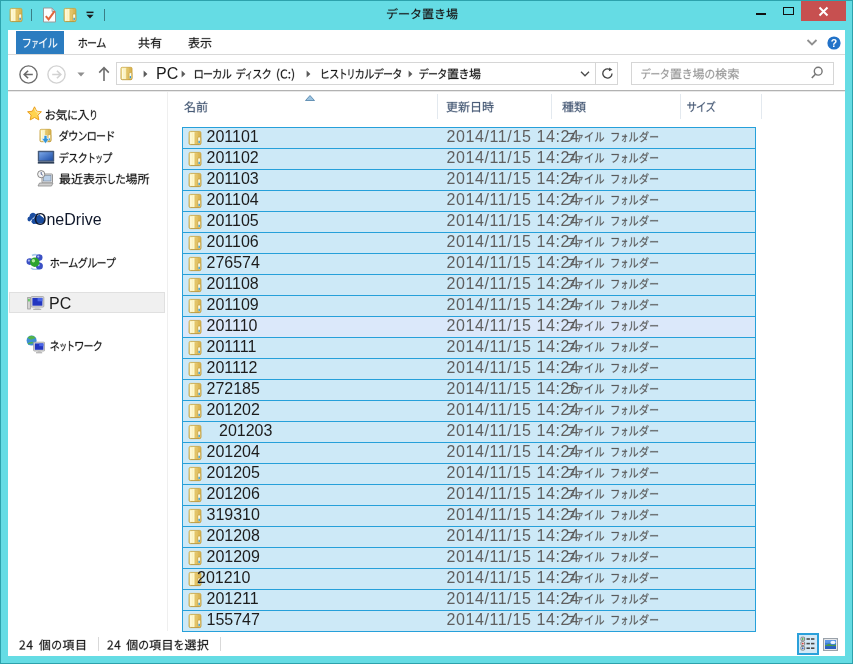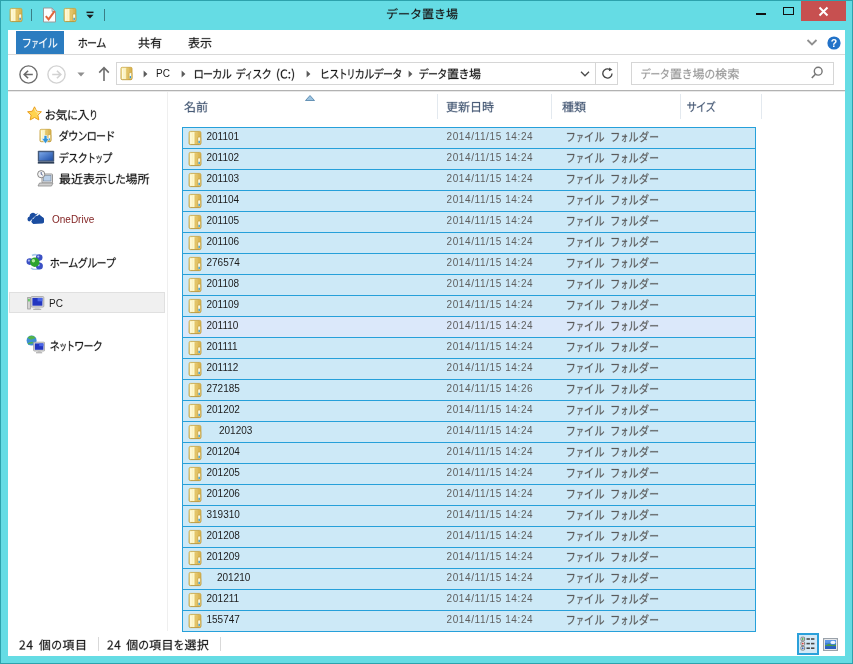--- a/index.html
+++ b/index.html
@@ -1,17 +1,17 @@
 <!DOCTYPE html>
 <html><head><meta charset="utf-8"><style>
 html,body{margin:0;padding:0}
 body{width:853px;height:664px;position:relative;background:#fff;overflow:hidden;
 font-family:"Liberation Sans",sans-serif;-webkit-font-smoothing:antialiased}
 .abs{position:absolute}
-.lt{position:absolute;font-size:10px;color:#1c1c1c;white-space:nowrap;height:20px;line-height:20px}
+.lt{position:absolute;font-size:16px;color:#1c1c1c;white-space:nowrap;height:20px;line-height:20px}
 </style></head><body>
 <div class="abs" style="left:0;top:0;width:853px;height:664px;background:#2da2ac"></div>
 <div class="abs" style="left:1px;top:1px;width:851px;height:662px;background:#65dce4"></div>
 <div class="abs" style="left:8px;top:30px;width:837px;height:626px;background:#fff"></div>
 <svg class="abs" style="left:8px;top:7px" width="16" height="16" viewBox="0 0 16 16">
 <defs>
       <linearGradient id="fg8_7" x1="0" y1="0" x2="1" y2="0">
 <stop offset="0" stop-color="#f6e8a0"></stop>
         <stop offset="0.38" stop-color="#fdf7cd"></stop>
         <stop offset="0.55" stop-color="#e8cf7e"></stop>
@@ -226,21 +226,21 @@
 <path d="M4.2 2 V4.2 L5.8 5.2" fill="none" stroke="#4a5a8a" stroke-width="0.9"></path>
   </svg>
 <svg class="abs" style="left:59px;top:168.6px" width="92" height="21" viewBox="0 -14.4 92 21">
     <path d="M3.0 -7.6V-6.8H9.0V-7.6ZM3.0 -9.1V-8.2H9.0V-9.1ZM2.1 -9.7H9.9V-6.1H2.1ZM0.7 -5.5H11.3V-4.7H0.7ZM6.0 -4.0H10.3V-3.2H6.0ZM2.3 -3.9H5.2V-3.2H2.3ZM2.3 -2.4H5.2V-1.7H2.3ZM7.3 -3.3Q7.8 -2.0 8.9 -1.1Q10.0 -0.1 11.6 0.3Q11.5 0.3 11.4 0.5Q11.3 0.6 11.2 0.7Q11.1 0.8 11.0 0.9Q9.4 0.5 8.3 -0.6Q7.2 -1.6 6.6 -3.1ZM10.0 -4.0H10.2L10.3 -4.0L10.9 -3.8Q10.5 -2.5 9.8 -1.6Q9.0 -0.7 8.1 -0.1Q7.1 0.5 6.1 0.9Q6.0 0.7 5.9 0.5Q5.7 0.3 5.6 0.2Q6.3 -0.0 7.0 -0.4Q7.7 -0.8 8.3 -1.3Q8.9 -1.8 9.3 -2.4Q9.8 -3.1 10.0 -3.8ZM0.6 -0.5Q1.2 -0.6 1.9 -0.7Q2.7 -0.7 3.5 -0.8Q4.4 -0.9 5.2 -1.0L5.2 -0.3Q4.0 -0.1 2.8 0.0Q1.6 0.2 0.7 0.3ZM4.8 -5.2H5.6V1.0H4.8ZM1.7 -5.2H2.6V-0.3H1.7Z M17.5 -6.5H23.4V-5.7H17.5ZM20.3 -6.2H21.2V-0.7H20.3ZM17.0 -9.3 18.1 -9.0Q18.1 -8.9 17.9 -8.9V-6.5Q17.9 -5.9 17.8 -5.2Q17.7 -4.5 17.6 -3.7Q17.4 -3.0 17.1 -2.3Q16.7 -1.6 16.2 -1.0Q16.1 -1.2 16.0 -1.3Q15.9 -1.4 15.8 -1.5Q15.6 -1.6 15.5 -1.7Q16.2 -2.4 16.5 -3.2Q16.8 -4.0 16.9 -4.9Q17.0 -5.7 17.0 -6.5ZM22.0 -10.0 22.8 -9.4Q22.1 -9.1 21.2 -8.9Q20.3 -8.7 19.4 -8.6Q18.5 -8.4 17.6 -8.3Q17.6 -8.5 17.5 -8.7Q17.4 -8.9 17.3 -9.1Q18.2 -9.2 19.0 -9.3Q19.9 -9.5 20.7 -9.7Q21.5 -9.8 22.0 -10.0ZM15.1 -5.3V-1.1H14.3V-4.5H12.6V-5.3ZM15.1 -1.5Q15.6 -0.8 16.3 -0.5Q17.1 -0.2 18.2 -0.1Q18.6 -0.1 19.4 -0.1Q20.1 -0.1 20.8 -0.1Q21.6 -0.1 22.3 -0.2Q23.0 -0.2 23.6 -0.2Q23.5 -0.1 23.5 0.0Q23.4 0.2 23.4 0.4Q23.3 0.6 23.3 0.7Q22.8 0.7 22.1 0.7Q21.4 0.7 20.7 0.8Q20.0 0.8 19.3 0.8Q18.6 0.7 18.2 0.7Q17.0 0.7 16.1 0.3Q15.3 0.0 14.7 -0.7Q14.3 -0.3 13.8 0.1Q13.4 0.5 12.9 0.9L12.4 -0.1Q12.9 -0.3 13.4 -0.7Q13.9 -1.1 14.3 -1.5ZM12.7 -9.3 13.4 -9.8Q13.8 -9.5 14.2 -9.2Q14.6 -8.9 14.9 -8.5Q15.3 -8.2 15.5 -7.9L14.8 -7.3Q14.6 -7.6 14.2 -8.0Q13.9 -8.3 13.5 -8.6Q13.1 -9.0 12.7 -9.3Z M25.2 -9.1H34.8V-8.3H25.2ZM25.7 -7.3H34.4V-6.6H25.7ZM24.8 -5.5H35.2V-4.7H24.8ZM29.5 -10.1H30.4V-4.9H29.5ZM29.5 -5.2 30.3 -4.8Q29.8 -4.3 29.2 -3.8Q28.5 -3.4 27.8 -2.9Q27.1 -2.5 26.4 -2.2Q25.6 -1.8 24.9 -1.6Q24.9 -1.7 24.8 -1.9Q24.6 -2.0 24.5 -2.1Q24.4 -2.3 24.3 -2.4Q25.0 -2.5 25.8 -2.9Q26.5 -3.2 27.2 -3.5Q27.9 -3.9 28.5 -4.3Q29.1 -4.8 29.5 -5.2ZM30.8 -5.1Q31.2 -3.8 31.8 -2.8Q32.4 -1.7 33.4 -1.0Q34.3 -0.3 35.6 0.1Q35.5 0.2 35.4 0.4Q35.3 0.5 35.2 0.6Q35.1 0.8 35.0 0.9Q33.7 0.5 32.7 -0.4Q31.7 -1.2 31.1 -2.3Q30.4 -3.5 30.0 -4.9ZM34.2 -4.3 34.9 -3.7Q34.5 -3.4 34.0 -3.0Q33.5 -2.7 33.0 -2.4Q32.5 -2.1 32.1 -1.8L31.5 -2.3Q31.9 -2.6 32.4 -2.9Q32.9 -3.3 33.4 -3.6Q33.9 -4.0 34.2 -4.3ZM25.7 0.1Q26.4 -0.0 27.3 -0.2Q28.2 -0.5 29.2 -0.7Q30.2 -1.0 31.3 -1.2L31.4 -0.4Q30.4 -0.2 29.4 0.1Q28.5 0.3 27.6 0.5Q26.7 0.8 26.0 1.0ZM27.4 -3.0 28.0 -3.6 28.3 -3.6V0.1H27.4Z M41.5 -5.8H42.5V-0.2Q42.5 0.2 42.4 0.4Q42.3 0.7 41.9 0.8Q41.6 0.9 41.1 0.9Q40.5 0.9 39.7 0.9Q39.7 0.7 39.6 0.5Q39.5 0.2 39.4 0.0Q39.8 0.0 40.2 0.0Q40.6 0.0 40.9 0.0Q41.1 0.0 41.2 0.0Q41.4 0.0 41.5 -0.0Q41.5 -0.1 41.5 -0.2ZM38.8 -4.2 39.7 -4.0Q39.4 -3.2 39.0 -2.5Q38.6 -1.8 38.2 -1.2Q37.7 -0.6 37.2 -0.1Q37.2 -0.2 37.0 -0.3Q36.9 -0.4 36.7 -0.5Q36.5 -0.6 36.4 -0.7Q37.2 -1.3 37.8 -2.2Q38.4 -3.2 38.8 -4.2ZM44.2 -3.8 45.0 -4.2Q45.5 -3.6 45.9 -3.0Q46.3 -2.3 46.7 -1.7Q47.0 -1.0 47.2 -0.5L46.3 -0.1Q46.2 -0.6 45.8 -1.3Q45.5 -1.9 45.1 -2.6Q44.6 -3.3 44.2 -3.8ZM37.8 -9.2H46.2V-8.3H37.8ZM36.7 -6.3H47.3V-5.4H36.7Z M50.8 -9.3Q50.7 -9.0 50.7 -8.7Q50.7 -8.4 50.7 -8.1Q50.7 -7.6 50.7 -6.9Q50.6 -6.1 50.6 -5.3Q50.6 -4.5 50.6 -3.6Q50.6 -2.8 50.6 -2.2Q50.6 -1.5 50.8 -1.1Q51.0 -0.7 51.3 -0.5Q51.7 -0.4 52.1 -0.4Q52.7 -0.4 53.2 -0.6Q53.7 -0.8 54.1 -1.1Q54.5 -1.5 54.8 -1.9Q55.1 -2.4 55.4 -2.9L55.9 -2.0Q55.7 -1.6 55.3 -1.1Q55.0 -0.7 54.5 -0.3Q54.0 0.1 53.4 0.4Q52.8 0.6 52.1 0.6Q51.4 0.6 50.9 0.3Q50.4 0.1 50.1 -0.5Q49.8 -1.1 49.8 -2.1Q49.8 -2.6 49.8 -3.3Q49.9 -3.9 49.9 -4.6Q49.9 -5.3 49.9 -6.0Q49.9 -6.6 49.9 -7.2Q49.9 -7.8 49.9 -8.1Q49.9 -8.5 49.9 -8.8Q49.9 -9.1 49.9 -9.4Z M60.9 -9.4Q60.8 -9.2 60.8 -9.0Q60.7 -8.7 60.7 -8.5Q60.6 -8.1 60.5 -7.5Q60.4 -6.9 60.3 -6.3Q60.2 -5.7 60.0 -5.1Q59.9 -4.4 59.7 -3.7Q59.5 -2.9 59.2 -2.2Q59.0 -1.4 58.8 -0.7Q58.5 -0.1 58.3 0.4L57.4 0.1Q57.6 -0.4 57.9 -1.1Q58.1 -1.7 58.4 -2.4Q58.6 -3.2 58.8 -3.9Q59.0 -4.7 59.2 -5.3Q59.3 -5.7 59.4 -6.2Q59.5 -6.6 59.6 -7.1Q59.7 -7.5 59.7 -7.9Q59.8 -8.3 59.8 -8.5Q59.8 -8.8 59.9 -9.1Q59.9 -9.3 59.8 -9.5ZM58.5 -7.4Q59.1 -7.4 59.8 -7.5Q60.5 -7.6 61.2 -7.7Q61.9 -7.8 62.6 -8.0V-7.1Q61.9 -6.9 61.2 -6.8Q60.5 -6.7 59.8 -6.6Q59.0 -6.5 58.5 -6.5Q58.1 -6.5 57.8 -6.6Q57.5 -6.6 57.2 -6.6L57.2 -7.5Q57.6 -7.5 57.9 -7.5Q58.2 -7.4 58.5 -7.4ZM61.9 -5.8Q62.3 -5.8 62.8 -5.9Q63.4 -5.9 63.9 -5.9Q64.4 -5.9 64.8 -5.9Q65.3 -5.8 65.7 -5.8L65.7 -4.9Q65.3 -4.9 64.8 -5.0Q64.4 -5.0 63.9 -5.0Q63.4 -5.0 62.9 -5.0Q62.4 -5.0 61.9 -4.9ZM62.1 -2.9Q62.1 -2.6 62.0 -2.3Q62.0 -2.0 62.0 -1.8Q62.0 -1.6 62.0 -1.4Q62.1 -1.2 62.3 -1.0Q62.5 -0.9 62.9 -0.8Q63.2 -0.7 63.8 -0.7Q64.3 -0.7 64.9 -0.7Q65.4 -0.8 65.9 -0.9L65.9 0.1Q65.4 0.1 64.9 0.2Q64.4 0.2 63.8 0.2Q62.5 0.2 61.8 -0.2Q61.2 -0.6 61.2 -1.5Q61.2 -1.9 61.2 -2.2Q61.3 -2.6 61.3 -3.0Z M70.5 -5.1H78.0V-4.4H70.5ZM71.8 -3.5H77.0V-2.8H71.8ZM72.4 -4.9 73.2 -4.7Q72.7 -3.7 72.0 -2.8Q71.2 -2.0 70.4 -1.4Q70.3 -1.5 70.2 -1.6Q70.1 -1.7 70.0 -1.8Q69.8 -1.9 69.8 -2.0Q70.6 -2.5 71.3 -3.2Q72.0 -4.0 72.4 -4.9ZM76.9 -3.5H77.7Q77.7 -3.5 77.7 -3.4Q77.7 -3.3 77.7 -3.2Q77.6 -1.9 77.5 -1.2Q77.4 -0.4 77.3 0.0Q77.2 0.4 77.0 0.6Q76.9 0.8 76.7 0.8Q76.5 0.9 76.3 0.9Q76.1 0.9 75.8 0.9Q75.5 0.9 75.1 0.9Q75.1 0.7 75.1 0.5Q75.0 0.3 74.9 0.2Q75.2 0.2 75.5 0.2Q75.8 0.2 75.9 0.2Q76.1 0.2 76.1 0.2Q76.2 0.2 76.3 0.1Q76.4 -0.0 76.5 -0.4Q76.6 -0.8 76.7 -1.5Q76.8 -2.2 76.9 -3.4ZM72.5 -7.5V-6.5H76.3V-7.5ZM72.5 -9.0V-8.1H76.3V-9.0ZM71.6 -9.7H77.2V-5.8H71.6ZM67.1 -7.5H70.7V-6.6H67.1ZM68.5 -10.0H69.4V-2.6H68.5ZM66.9 -2.1Q67.4 -2.3 68.0 -2.6Q68.6 -2.9 69.2 -3.2Q69.9 -3.5 70.6 -3.8L70.8 -3.0Q69.9 -2.5 68.9 -2.1Q68.0 -1.6 67.3 -1.2ZM75.4 -3.4 76.0 -3.0Q75.8 -2.3 75.4 -1.5Q75.0 -0.7 74.5 -0.1Q74.0 0.6 73.4 1.0Q73.3 0.9 73.1 0.7Q73.0 0.6 72.8 0.5Q73.3 0.1 73.8 -0.5Q74.4 -1.1 74.8 -1.9Q75.1 -2.7 75.4 -3.4ZM73.5 -3.4 74.1 -3.0Q73.8 -2.4 73.3 -1.7Q72.8 -1.0 72.2 -0.5Q71.6 0.1 71.0 0.5Q70.9 0.3 70.8 0.2Q70.6 0.0 70.4 -0.1Q71.0 -0.4 71.6 -0.9Q72.2 -1.5 72.7 -2.1Q73.2 -2.7 73.5 -3.4Z M79.2 -9.4H84.4V-8.6H79.2ZM85.3 -6.0H90.1V-5.1H85.3ZM87.9 -5.4H88.8V1.0H87.9ZM84.9 -8.9 86.0 -8.6Q86.0 -8.5 85.8 -8.4V-5.7Q85.8 -5.0 85.7 -4.1Q85.7 -3.3 85.5 -2.4Q85.2 -1.5 84.8 -0.6Q84.4 0.2 83.7 0.9Q83.7 0.8 83.6 0.7Q83.5 0.6 83.3 0.5Q83.2 0.4 83.1 0.3Q83.7 -0.3 84.1 -1.1Q84.4 -1.9 84.6 -2.7Q84.8 -3.5 84.9 -4.2Q84.9 -5.0 84.9 -5.7ZM79.7 -7.3H80.5V-4.1Q80.5 -3.5 80.5 -2.9Q80.5 -2.2 80.3 -1.5Q80.2 -0.8 80.0 -0.2Q79.8 0.4 79.5 1.0Q79.4 0.9 79.3 0.8Q79.1 0.7 79.0 0.6Q78.9 0.5 78.8 0.4Q79.2 -0.2 79.4 -1.0Q79.6 -1.8 79.6 -2.6Q79.7 -3.4 79.7 -4.1ZM89.0 -9.9 89.8 -9.3Q89.3 -9.0 88.5 -8.7Q87.8 -8.5 87.0 -8.2Q86.2 -8.0 85.4 -7.8Q85.4 -8.0 85.3 -8.2Q85.2 -8.4 85.1 -8.6Q85.8 -8.7 86.6 -9.0Q87.3 -9.2 87.9 -9.4Q88.6 -9.7 89.0 -9.9ZM80.2 -7.3H84.1V-3.6H80.2V-4.4H83.2V-6.5H80.2Z" fill="#1a1a1a" stroke="#1a1a1a" stroke-width="0.22"></path>
   </svg>
 <svg class="abs" style="left:27px;top:212px" width="17" height="13" viewBox="0 0 17 13">
 <path d="M2.2 9.5 a2.6 2.6 0 0 1 0.4-5 A3.4 3.4 0 0 1 8.8 2.2 a3 3 0 0 1 4.6 1.3 a2.6 2.6 0 0 1 1 4.4 L6 10.5 Z" fill="#1b4da0"></path>
 <path d="M1.5 11.5 L12 1.5" stroke="#fff" stroke-width="1.6" fill="none"></path>
 <path d="M6.3 11.9 a2.9 2.9 0 0 1 0.6-5.5 A3.3 3.3 0 0 1 12.9 5.2 a3.1 3.1 0 0 1 2.5 6.3 Z" fill="#1b4da0"></path>
   </svg>
-<div class="lt" style="left:52px;top:210px;color:#7f1d1d">OneDrive</div>
+<div class="lt" style="left:34px;top:210px;color:#0f172a">OneDrive</div>
 <svg class="abs" style="left:26px;top:252px" width="18" height="18" viewBox="0 0 18 18">
 <path d="M5 16 a7 7 0 0 0 11-3" fill="none" stroke="#a8c8e8" stroke-width="1.6"></path>
 <path d="M6 3.5 a6.5 6.5 0 0 1 7 0.5" fill="none" stroke="#a8c8e8" stroke-width="1.6"></path>
 <circle cx="3.8" cy="9.6" r="3.3" fill="#3b50c4"></circle>
     <circle cx="2.9" cy="8.6" r="1.1" fill="#aab8ee"></circle>
 <circle cx="13.2" cy="5.6" r="3.3" fill="#3b50c4"></circle>
     <circle cx="12.3" cy="4.6" r="1.1" fill="#aab8ee"></circle>
 <circle cx="13.4" cy="14" r="3.5" fill="#3b50c4"></circle>
     <circle cx="12.5" cy="13" r="1.2" fill="#aab8ee"></circle>
 <circle cx="8.8" cy="10.3" r="4.7" fill="#2da32d"></circle>
@@ -880,21 +880,21 @@
         <stop offset="1" stop-color="#b9922e"></stop>
       </linearGradient>
     </defs>
 <rect x="2.1" y="1.4" width="11.8" height="13.2" rx="1.3" fill="url(#fg187_571)" stroke="url(#fv187_571)" stroke-width="0.9"></rect>
 <path d="M3.2 2.6 L4.6 2.8 L4.6 13.6 L3.2 13.7 Z" fill="#fffbe0"></path>
 <path d="M7.8 2.6 C8.6 2.4 9.4 2.3 9.9 2.5 L9.9 14 L7.8 14 Z" fill="#e2c366"></path>
 <rect x="10.7" y="6.9" width="3" height="6.9" rx="1" fill="#f2e6ae" stroke="#c7a243" stroke-width="0.7"></rect>
 <rect x="11.5" y="7.8" width="1.3" height="3" fill="#fdfcf2"></rect>
 <rect x="11.5" y="10.8" width="1.3" height="2.2" fill="#2f9ad8"></rect>
 </svg>
-<div class="lt" style="left:217px;top:568px">201210</div>
+<div class="lt" style="left:197px;top:568px">201210</div>
 <div class="lt" style="left:446.5px;top:568px;color:#5f5f5f;letter-spacing:0.6px">2014/11/15 14:24</div>
 <svg class="abs" style="left:566px;top:567.6px" width="95" height="21" viewBox="0 -14.4 95 21">
     <use href="#tfo"></use>
   </svg>
 <div class="abs" style="left:182px;top:589px;width:574px;height:22px;background:#cde9f7;border:1px solid #26a0da;box-sizing:border-box"></div>
 <svg class="abs" style="left:187px;top:592px" width="16" height="16" viewBox="0 0 16 16">
 <defs>
       <linearGradient id="fg187_592" x1="0" y1="0" x2="1" y2="0">
 <stop offset="0" stop-color="#f6e8a0"></stop>
         <stop offset="0.38" stop-color="#fdf7cd"></stop>

